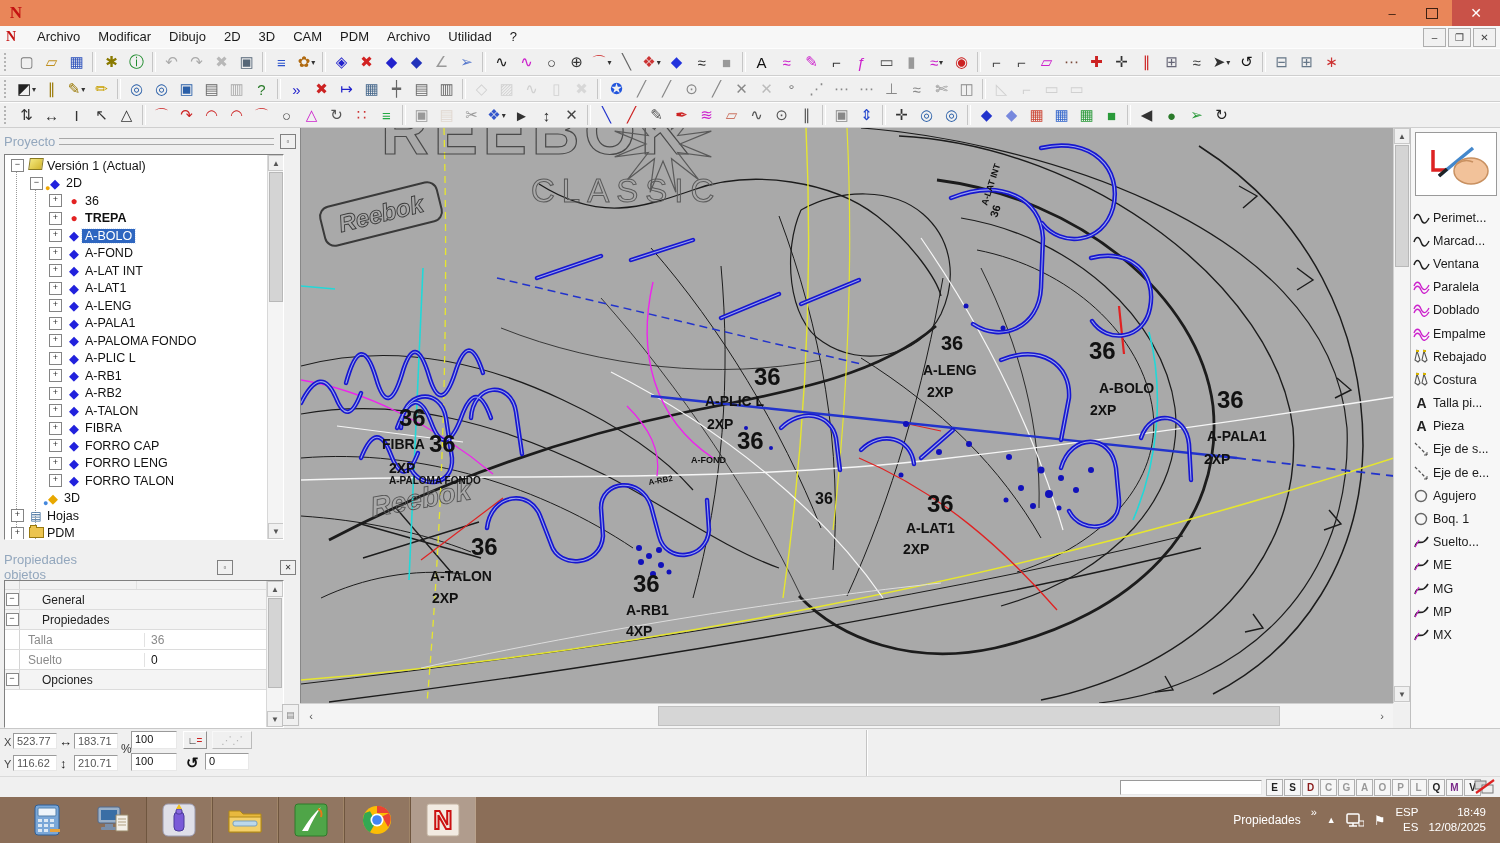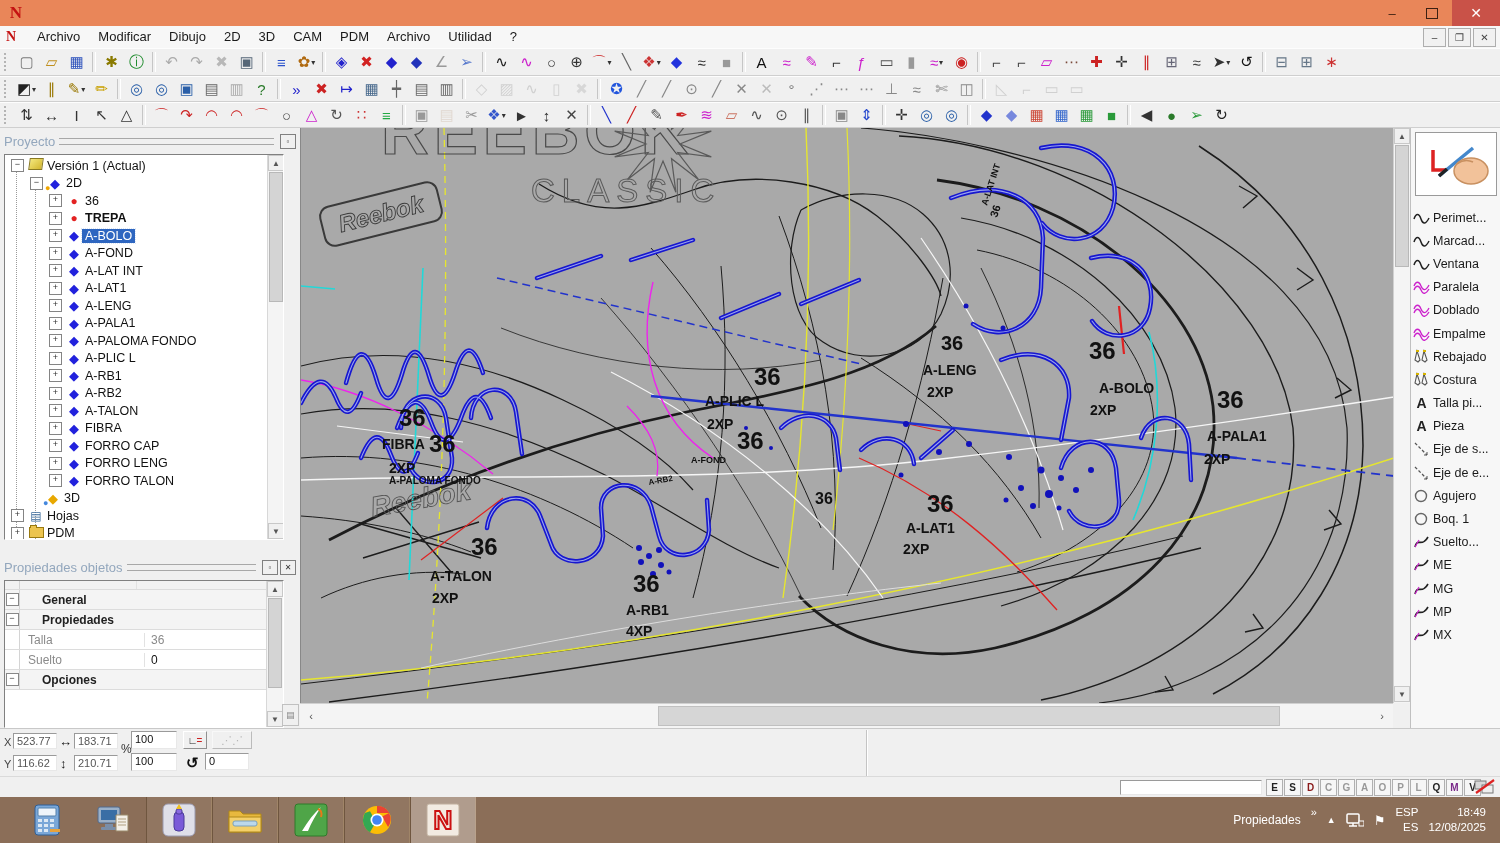--- a/index.html
+++ b/index.html
@@ -47,21 +47,21 @@
   .sb-btn{position:absolute;left:0;width:16px;height:16px;background:#f0f0f0;border:1px solid #c8c8c8;color:#555;font-size:8px;display:flex;align-items:center;justify-content:center;box-sizing:border-box;}
   .sb-thumb{position:absolute;left:1px;width:14px;background:#d4d4d4;border:1px solid #b8b8b8;box-sizing:border-box;}
   .propsbox{position:absolute;left:4px;top:580px;width:280px;height:148px;overflow:hidden;font-size:12px;}
   .prow{position:relative;display:flex;align-items:center;height:19px;border-bottom:1px solid #dcdcdc;background:#fff;}
   .prow.hdrrow{height:8px;background:#f2f2f2;}
   .prow .gut{width:14px;height:100%;border-right:1px solid #d4d4d4;display:flex;align-items:center;justify-content:center;flex:none;}
   .minusbox{width:11px;height:11px;border:1px solid #888;background:#fff;font-size:9px;line-height:9px;text-align:center;color:#333;}
   .prow .plabel{width:116px;padding-left:8px;color:#8a8a8a;flex:none;border-right:1px solid #e2e2e2;}
   .prow .pval{flex:1;padding-left:6px;color:#111;}
   .prow .pval.muted{color:#8a8a8a;}
-  .prow.section .slabel{font-weight:bold;color:#222;padding-left:22px;}
+  .prow.section .slabel{font-weight:normal;color:#222;padding-left:22px;}
   .dotsbtn{width:22px;height:15px;border:1px solid;border-color:#fff #808080 #808080 #fff;background:#f0f0f0;font-size:10px;text-align:center;line-height:13px;margin-right:18px;color:#333;}
   .pcheck{width:13px;height:13px;border:1px solid #555;background:#fff;font-size:10px;line-height:12px;text-align:center;color:#222;}
   
   .canvas{position:absolute;left:300px;top:128px;width:1093px;height:575px;background:#a9a9a9;border-left:1px solid #888;overflow:hidden;}
   .vscroll{position:absolute;left:1393px;top:128px;width:17px;height:575px;background:#f4f4f4;border-left:1px solid #d0d0d0;}
   .hscroll{position:absolute;left:300px;top:703px;width:1093px;height:24px;background:#f4f4f4;border-top:1px solid #d0d0d0;}
   .hs-btn{position:absolute;top:2px;width:18px;height:20px;color:#555;font-size:11px;display:flex;align-items:center;justify-content:center;}
   .hs-thumb{position:absolute;top:2px;height:20px;background:#d6d6d6;border:1px solid #c0c0c0;box-sizing:border-box;}
   .corner-box{position:absolute;left:282px;top:704px;width:17px;height:22px;background:#f0f0f0;border:1px solid #c0c0c0;box-sizing:border-box;font-size:9px;color:#888;text-align:center;line-height:20px;}
   
@@ -718,21 +718,21 @@
           <span class="tlabel">PDM</span>
         </div>
       </div>
     <div class="scroll-v" style="left:262px;top:0;width:16px;height:384px;">
       <div class="sb-btn" style="top:0;">▲</div>
       <div class="sb-thumb" style="top:17px;height:130px;"></div>
       <div class="sb-btn" style="top:368px;">▼</div>
     </div>
   </div>
 
-  <div class="panel-hdr" style="left:4px;top:556px;width:292px;">
+  <div class="panel-hdr" style="left:4px;top:556px;width:292px;gap:45px;">
     <span>Propiedades objetos</span>
     <span class="hdr-lines"></span>
     <span class="phbtn">▫</span>
     <span class="phbtn">✕</span>
   </div>
   <div class="propsbox sunken">
     <div id="props-grid" style="position:absolute;left:0;top:0;width:261px;">
         <div class="prow hdrrow">
           <span class="gut"></span>
           <span style="width:116px;border-right:1px solid #e2e2e2;height:100%;"></span>

